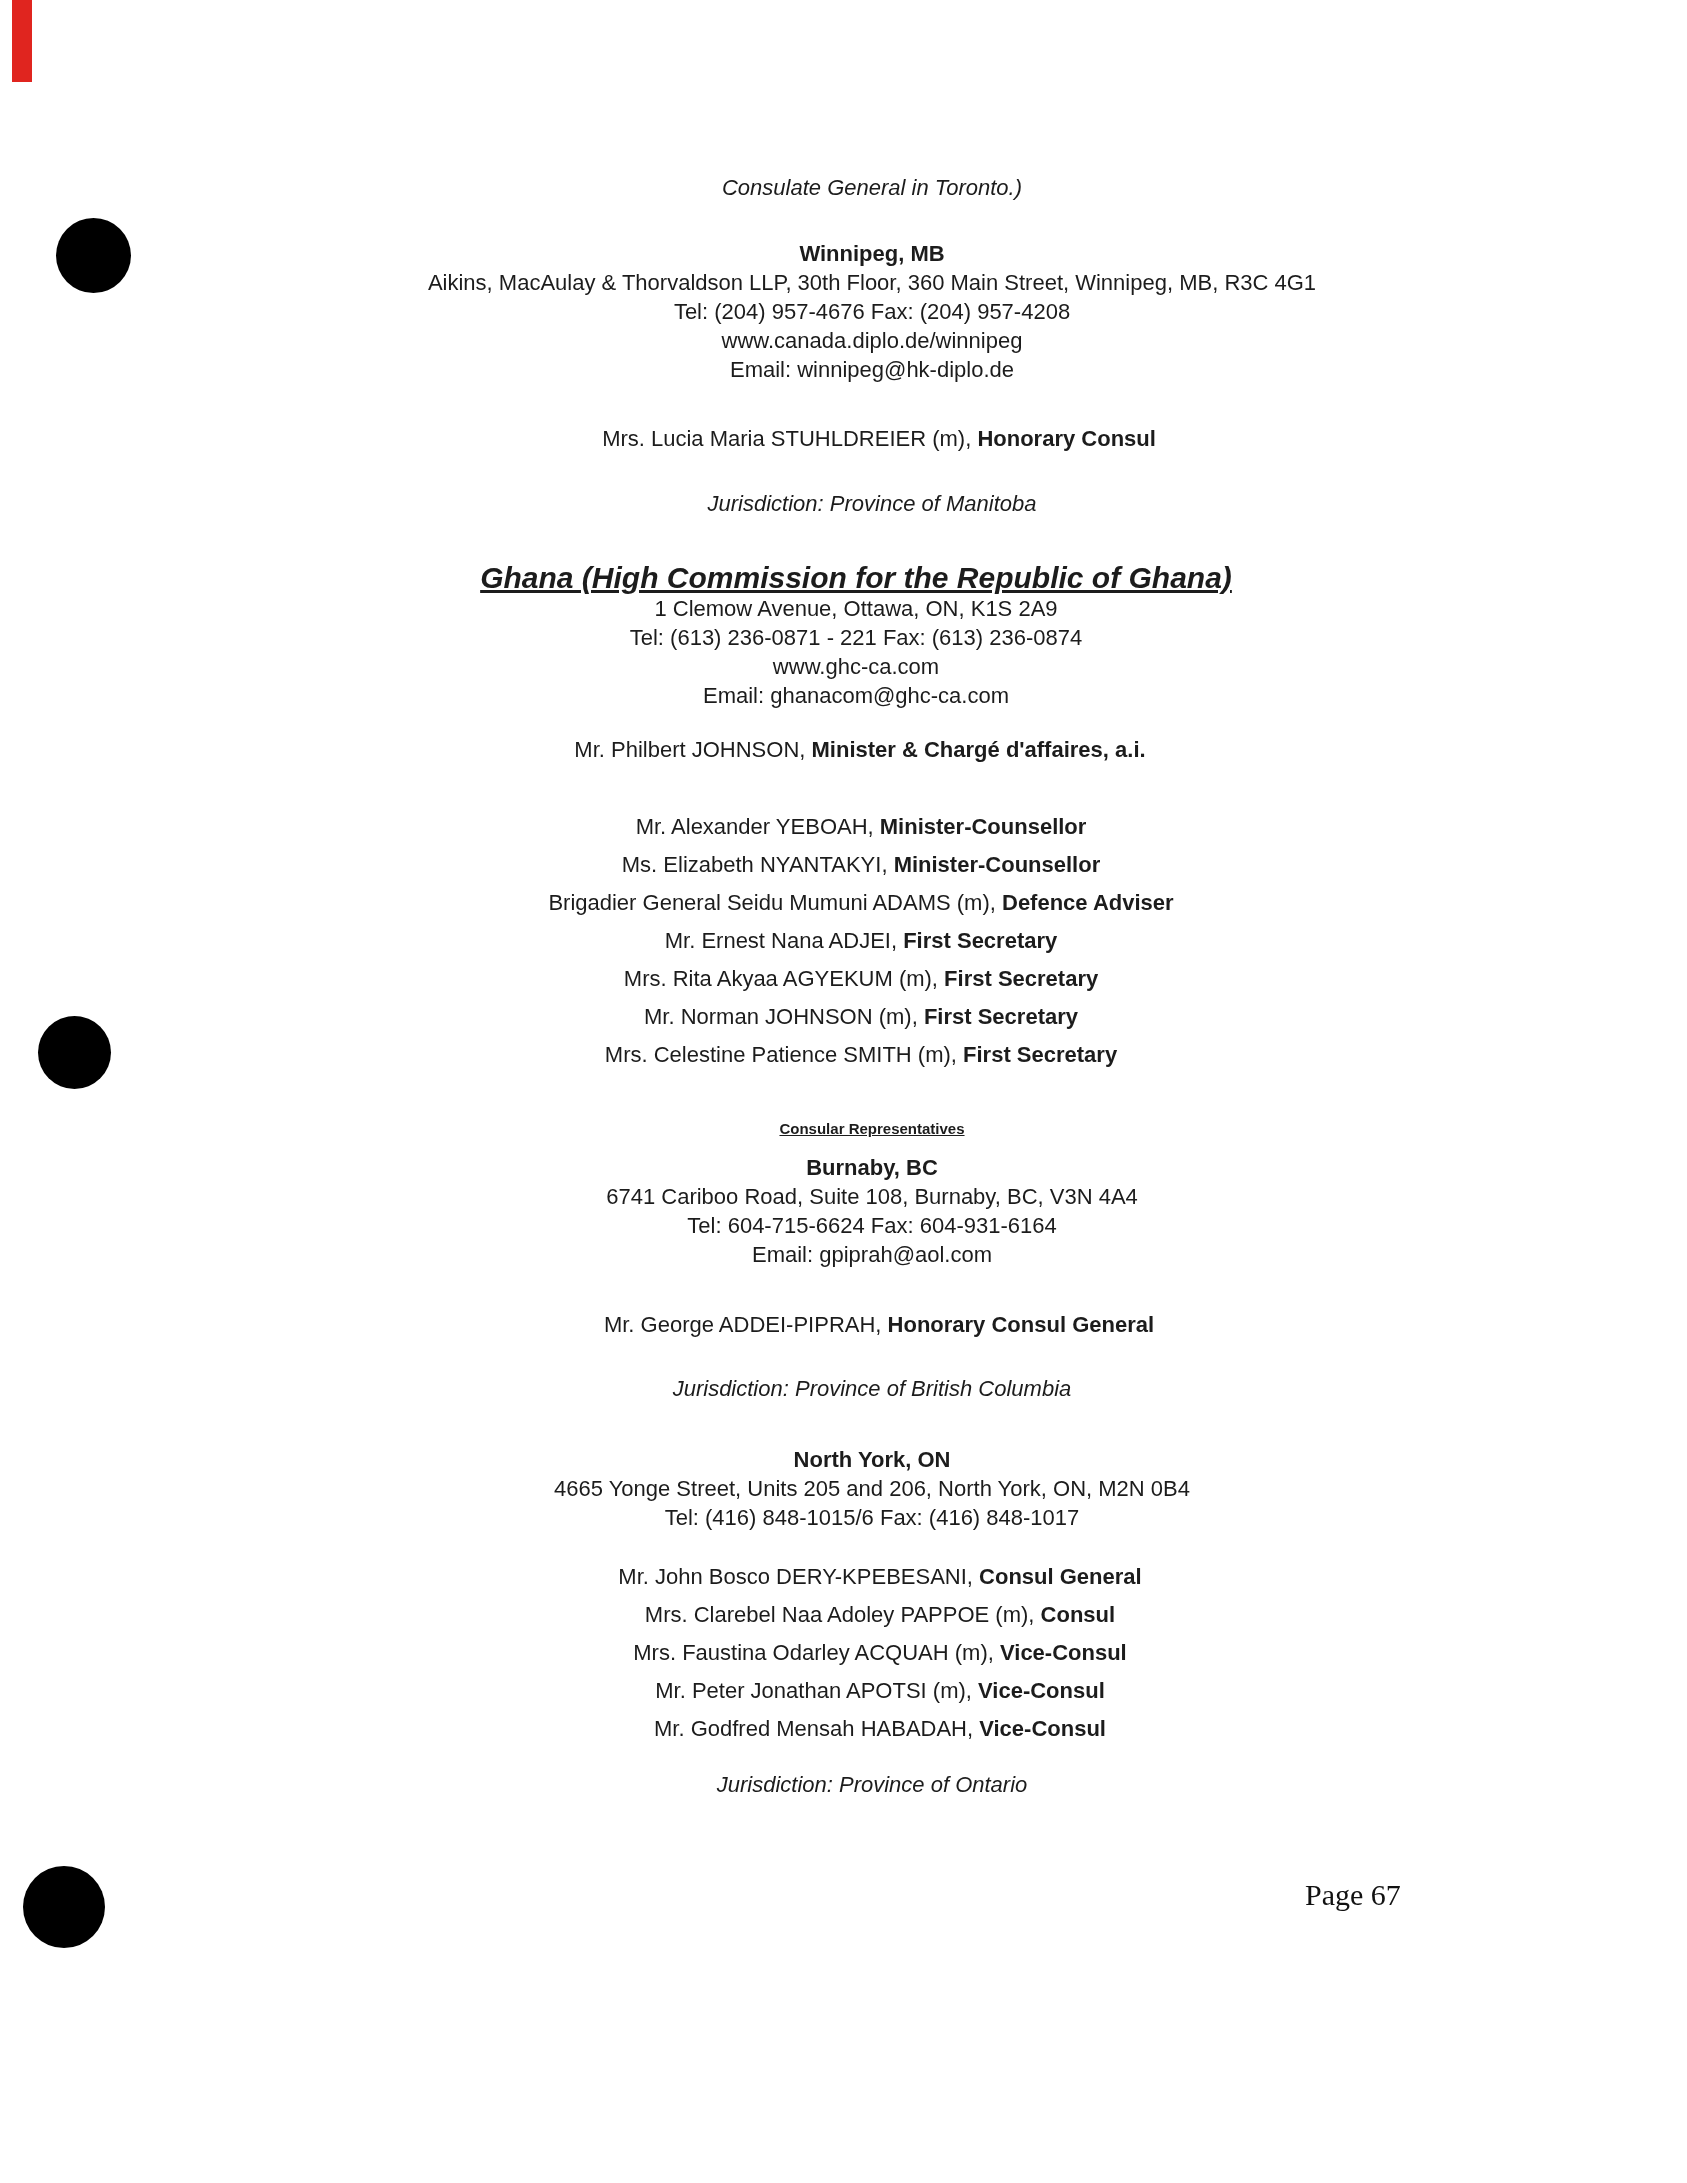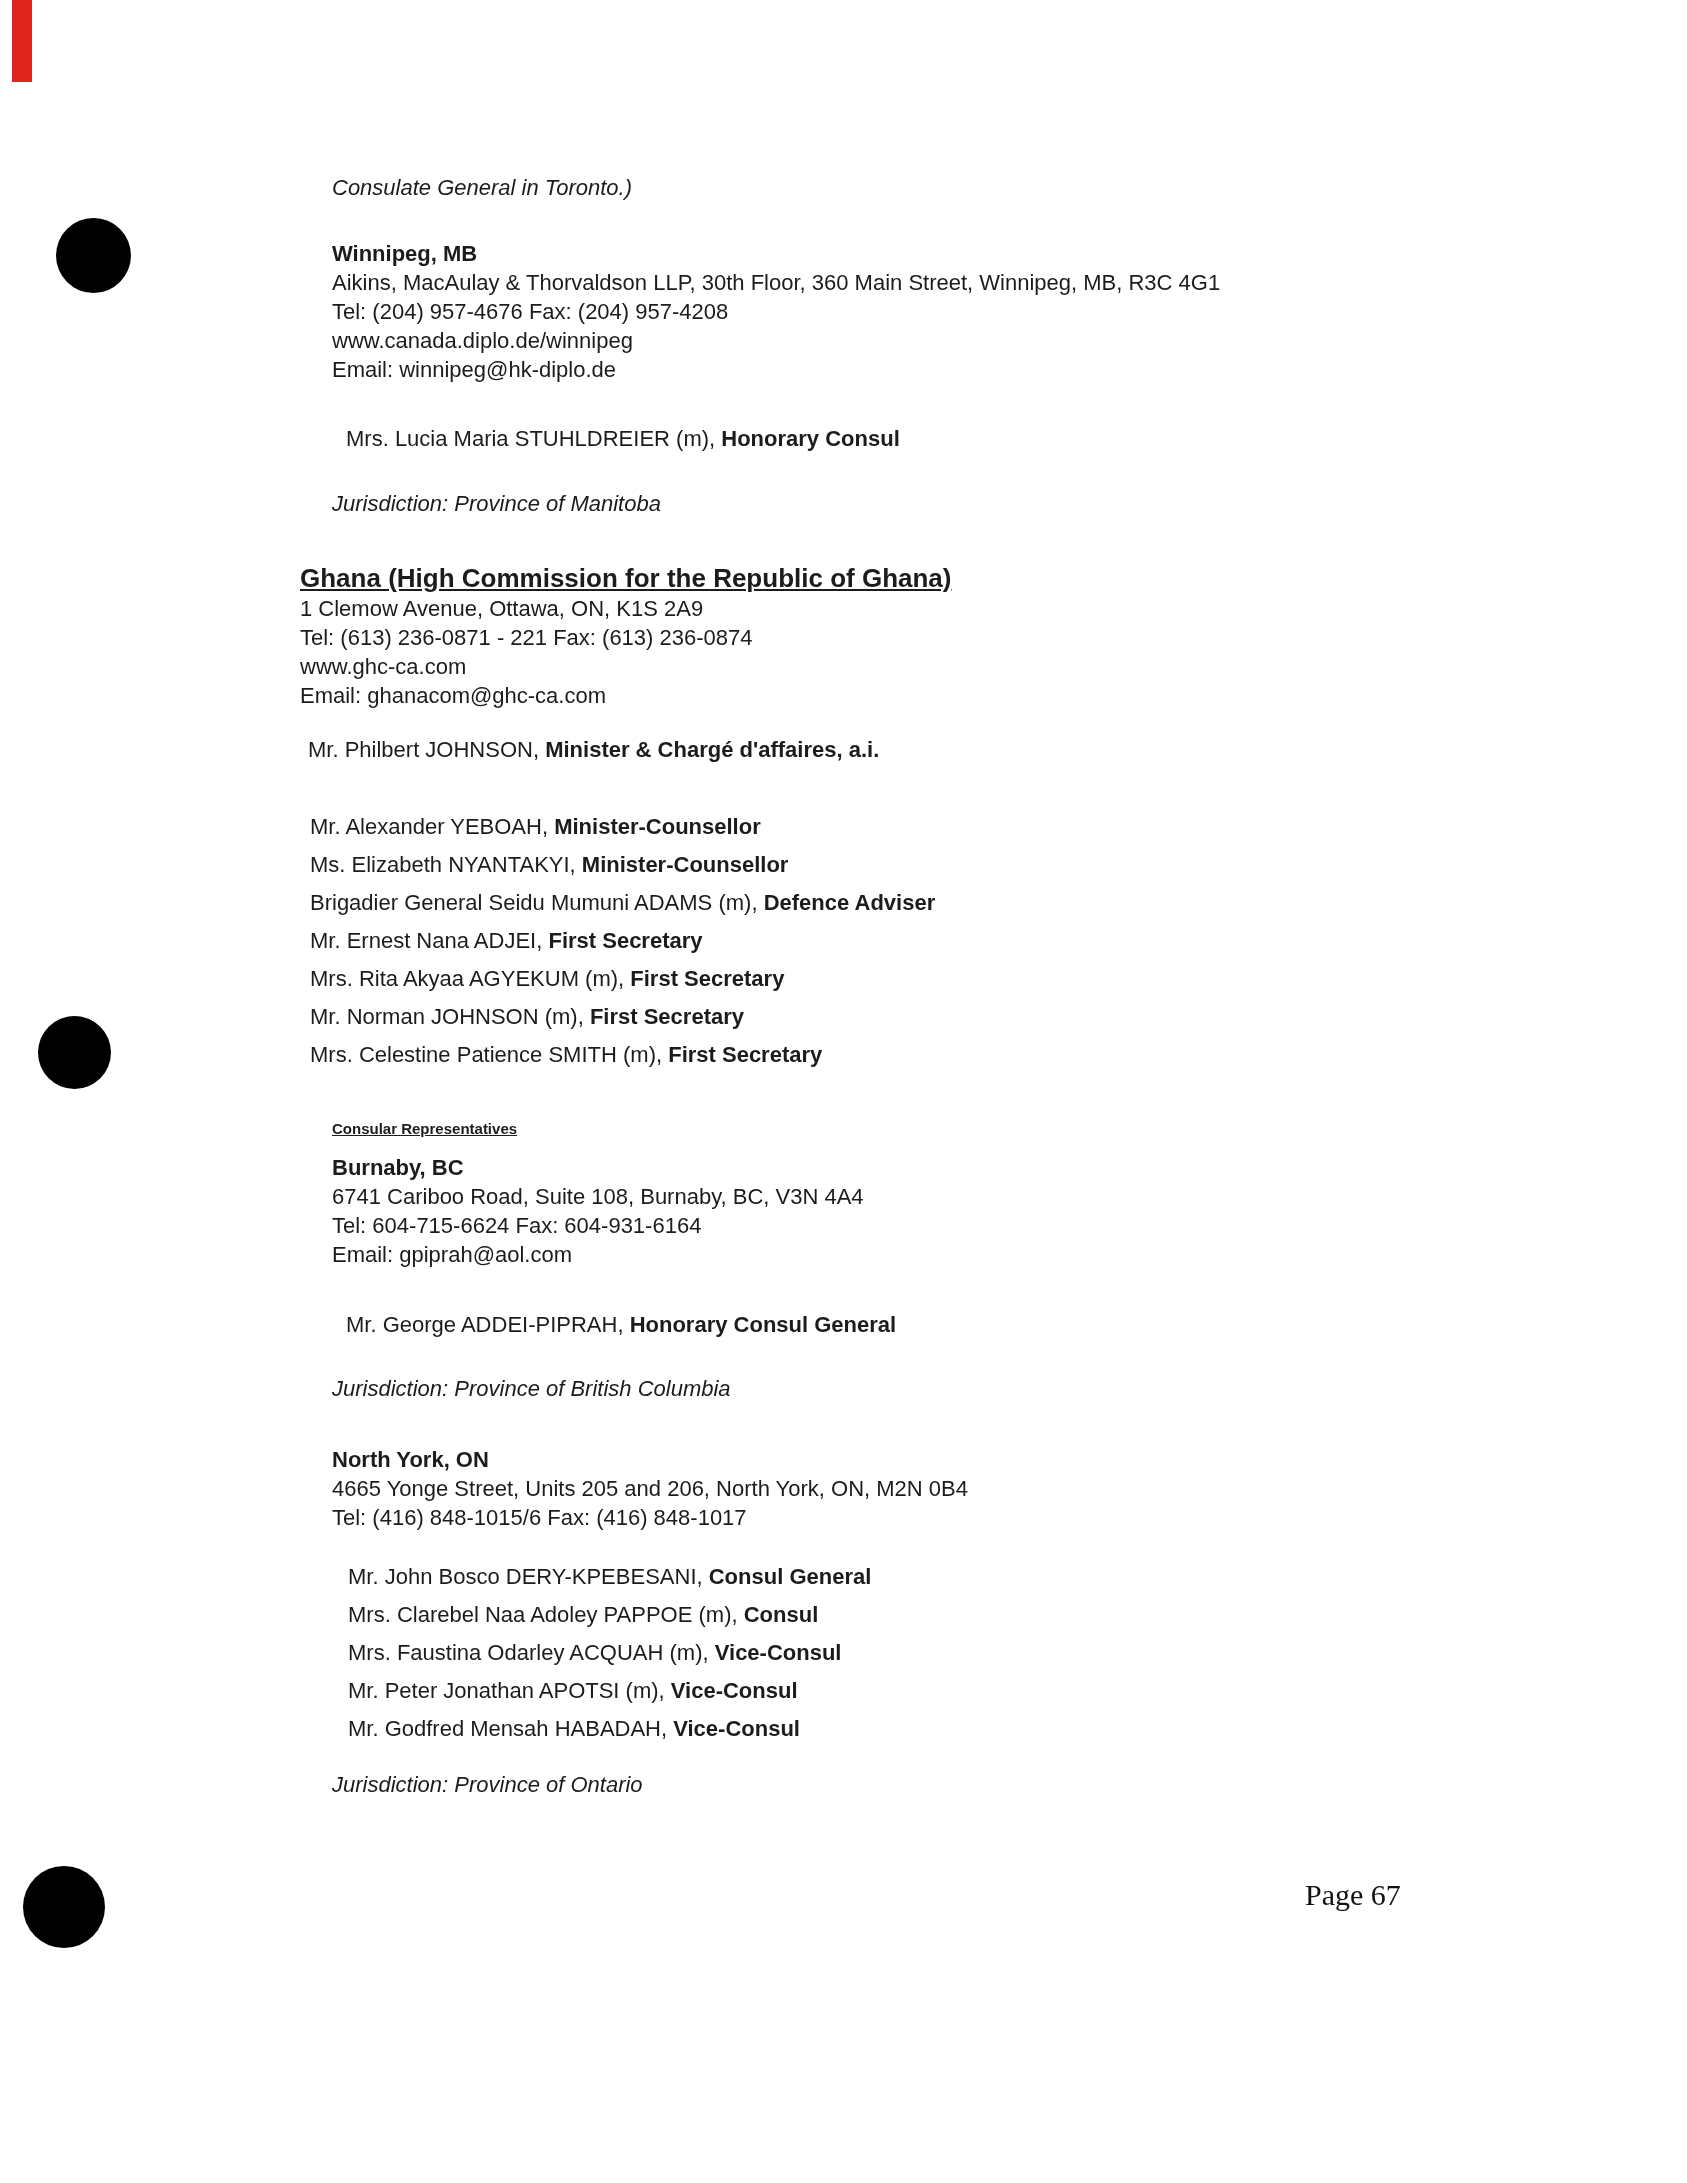--- a/index.html
+++ b/index.html
@@ -13,28 +13,29 @@
   }
   .red-stripe{
     position:absolute;left:12px;top:0;width:20px;height:82px;
     background:#e0251f;
   }
   .hole{position:absolute;background:#000;border-radius:50%;}
   .hole-1{left:56px;top:218px;width:75px;height:75px;}
   .hole-2{left:38px;top:1016px;width:73px;height:73px;}
   .hole-3{left:23px;top:1866px;width:82px;height:82px;}
   .content{
-    position:absolute;left:300px;top:173px;width:1164px;
-    font-size:22px;line-height:29px;
+    position:absolute;left:274px;top:173px;width:1164px;
+    font-size:22px;line-height:29px;text-align:center;
   }
   .italic{font-style:italic;}
   .bold{font-weight:bold;}
   .section-heading{
-    font-size:26px;font-weight:bold;text-decoration:underline;
+    font-size:30px;font-weight:bold;text-decoration:underline;
     line-height:32px;
+    font-style:italic;
   }
   .sub-heading{
     font-size:15px;font-weight:bold;text-decoration:underline;
     line-height:32px;
   }
   .indent-1{margin-left:32px;}
   .officer{margin-left:46px;margin-top:25px;}
   .staff-list div{line-height:38px;margin-left:10px;}
   .head-line{margin-left:8px;}
   .page-number{

